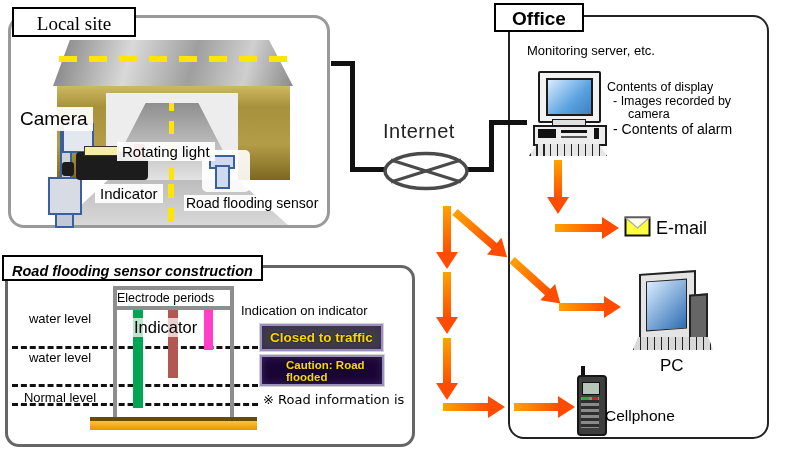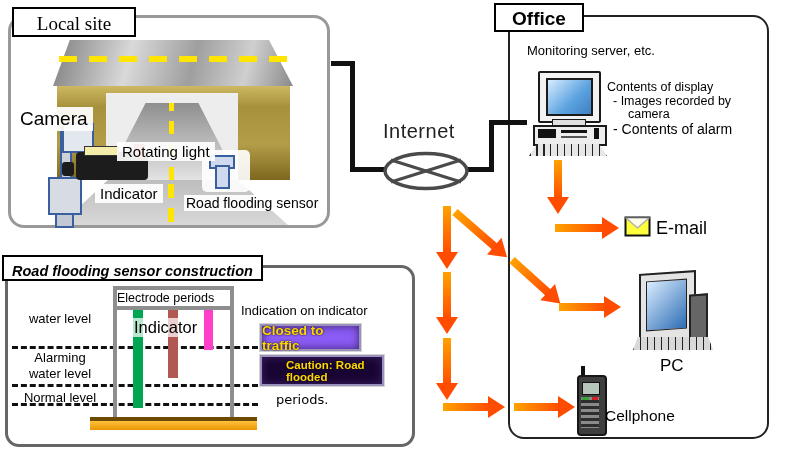--- a/index.html
+++ b/index.html
@@ -218,30 +218,29 @@
     <div class="abs" style="left: 168px; top: 310px; width: 10px; height: 68px; z-index: 7; background-color: rgb(178, 88, 82);"></div>
     <div class="abs" style="left: 204px; top: 310px; width: 9px; height: 40px; z-index: 7; background-color: rgb(255, 63, 200);"></div>
     <div class="lbl" style="left:131px;top:318px;font-size:16.5px;background:rgba(255,255,255,0.72);padding:0 3px;z-index:9;">Indicator</div>
 
     <div class="abs" style="left:90px;top:417px;width:167px;height:13px;background:linear-gradient(#ffc23e,#e89600);border-top:4px solid #6e4a00;box-sizing:border-box;z-index:9;"></div>
 
     <div class="abs" style="left:10px;top:311px;width:100px;text-align:center;font-size:13px;line-height:15.5px;z-index:8;">
       <div>water level</div>
     </div>
     <div class="abs" style="left:10px;top:350px;width:100px;text-align:center;font-size:13px;line-height:15.5px;z-index:8;">
-      <div>Alarming</div>
       <div>water level</div>
     </div>
     <div class="abs" style="left:10px;top:390px;width:100px;text-align:center;font-size:13px;z-index:8;">Normal level</div>
 
     <div class="lbl" style="left:241px;top:303px;font-size:13px;z-index:8;">Indication on indicator</div>
-    <div class="msgbox" style="left: 260px; top: 324px; width: 101px; height: 27px; background-color: #8b5cf6;">
+    <div class="msgbox" style="left: 260px; top: 324px; width: 123px; height: 27px; background-color: #404040;">
       <span style="font-size: 13.5px; color: rgb(255, 215, 0);">Closed to traffic</span>
     </div>
     <div class="msgbox" style="left: 260px; top: 355px; width: 124px; height: 31px; background-color: rgb(25, 5, 51);">
       <span style="font-size: 11.5px; color: rgb(255, 215, 0); margin-left: 24px;">Caution: Road flooded</span>
     </div>
     <div class="note" style="left:263px;top:392px;width:155px;">
-      <div class="cont">periods.</div>
+      <div>※ Road information is</div>
     </div>
   </div>
 
 </div>
 
 </body></html>

